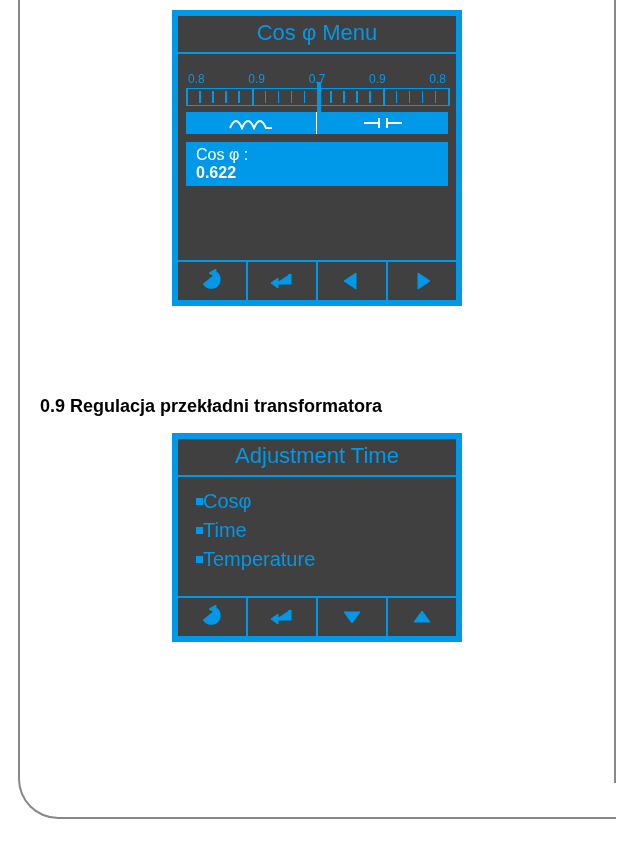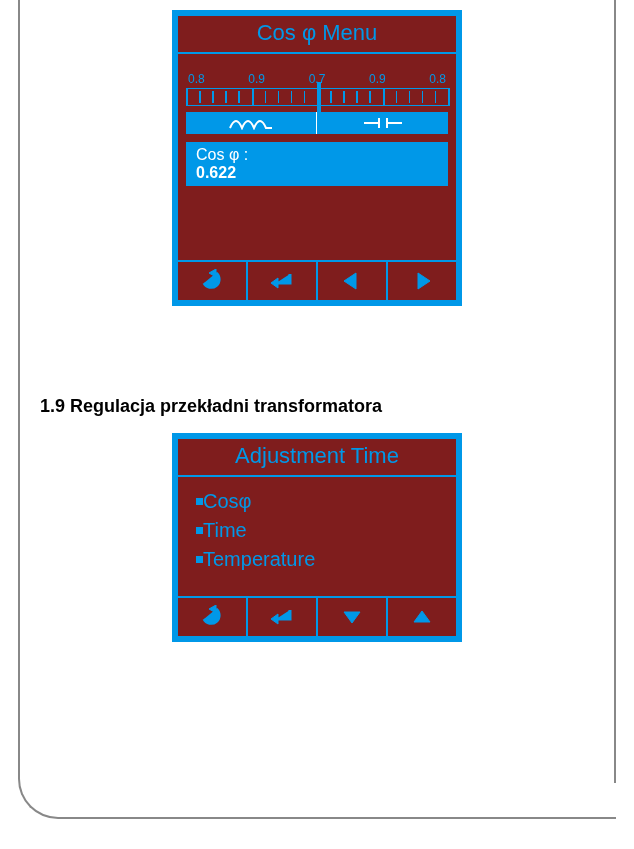--- a/index.html
+++ b/index.html
@@ -1,20 +1,20 @@
 <!DOCTYPE html>
 <html><head>
   <meta charset="utf-8">
   <style>
     * { box-sizing: border-box; margin: 0; padding: 0; }
     body { font-family: Arial, Helvetica, sans-serif; background: #fff; width: 634px; height: 849px; position: relative; }
     .page-frame { position: absolute; left: 18px; top: 0; right: 18px; bottom: 30px; border: 2px solid #888; border-top: none; border-right: none; border-radius: 0 0 0 40px; pointer-events: none; }
     .page-frame-r { position: absolute; top: 0; right: 18px; bottom: 66px; width: 0; border-right: 2px solid #888; pointer-events: none; }
     .content { padding: 10px 40px 40px 40px; }
-    .device-screen { width: 290px; margin: 0 auto; border: 6px solid #0098e8; background: #7f1d1d; }
+    .device-screen { width: 290px; margin: 0 auto; border: 6px solid #0098e8; background: #404040; }
     .screen-title { text-align: center; color: #0098e8; font-size: 22px; font-weight: 400; padding: 4px 0 6px 0; border-bottom: 2px solid #0098e8; }
     .scale { padding: 6px 8px 0 8px; margin-top: 12px; }
     .scale-labels { display: flex; justify-content: space-between; color: #0098e8; font-size: 12px; padding: 0 2px; }
     .tick-row { position: relative; height: 18px; margin-top: 2px; }
     .tick-row::before, .tick-row::after { content: ""; position: absolute; left: 0; right: 0; height: 0; border-top: 1.5px solid #0098e8; }
     .tick-row::before { top: 0; }
     .tick-row::after { bottom: 0; }
     .tick { position: absolute; top: 0; bottom: 0; width: 1.5px; background: #0098e8; }
     .tick.major { width: 2px; }
     .icon-row { margin: 6px 0 8px 0; display: flex; height: 22px; }
@@ -122,21 +122,21 @@
           </svg>
       </div>
       <div class="btn">
         <svg viewBox="0 0 28 24">
             <polygon points="10,4 10,20 22,12"></polygon>
           </svg>
       </div>
     </div>
   </div>
 
-  <h2 class="section-heading">1.9 Regulacja przekładni transformatora</h2>
+  <h2 class="section-heading">0.9 Regulacja przekładni transformatora</h2>
 
   <div class="device-screen screen2">
     <div class="screen-title">Adjustment Time</div>
     <div class="menu-body" id="menu-list">
         <div class="menu-item">
           <span class="bullet"></span>
           <span>Cosφ</span>
         </div>
         <div class="menu-item">
           <span class="bullet"></span>

